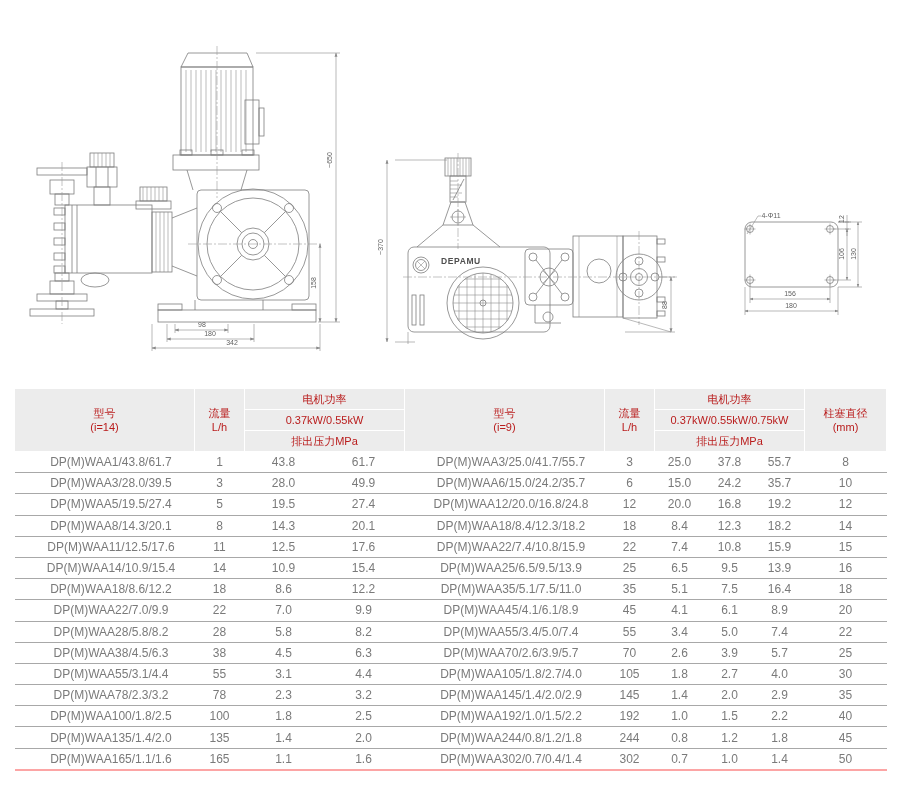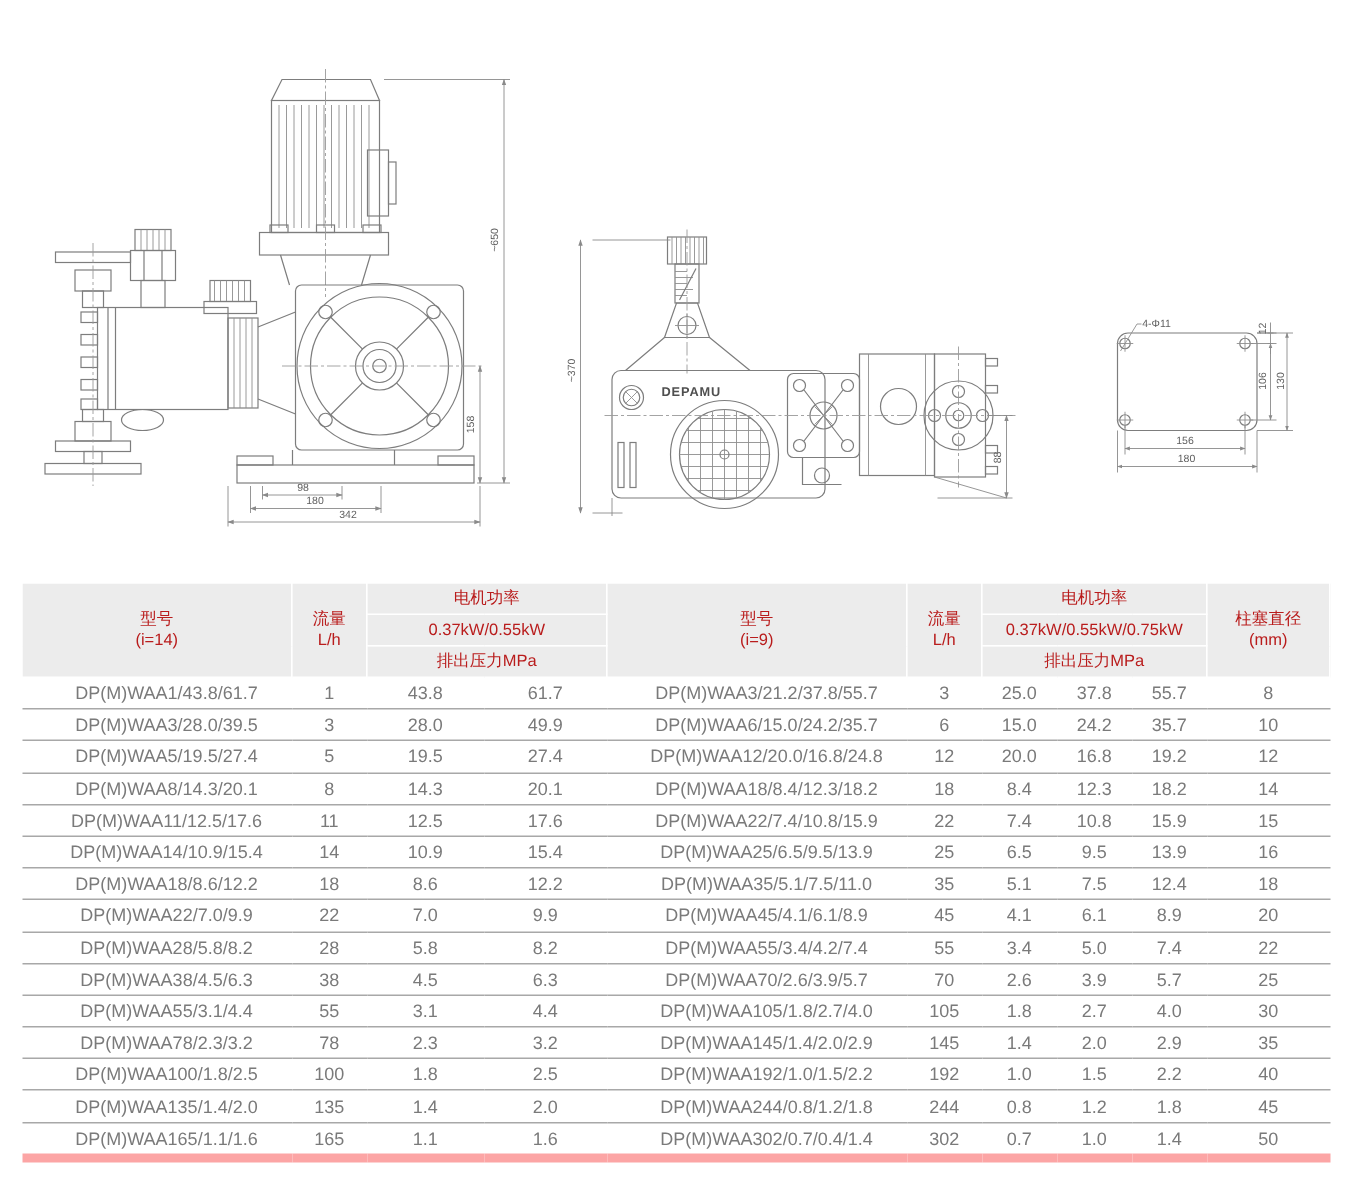--- a/index.html
+++ b/index.html
@@ -15,21 +15,21 @@
   .cl{stroke:#9a9a9a;fill:none;stroke-width:0.6;stroke-dasharray:9 2 2 2;}
   .dim{stroke:#8a8a8a;fill:none;stroke-width:0.6;}
   .dtxt{font-size:7px;fill:#5f5f5f;text-anchor:middle;}
   .brand{font-size:8.5px;font-weight:bold;fill:#4f4f4f;letter-spacing:0.6px;}
   table{position:absolute;left:14px;top:388px;width:872px;border-collapse:collapse;table-layout:fixed;}
   thead th{background:#ececec;border:1.5px solid #ffffff;font-weight:normal;color:#b91c1c;
            font-size:11px;line-height:14px;padding:0;height:20px;}
   tbody td{border-bottom:1px solid #a8a8a8;color:#7a7a7a;font-size:12px;height:20.2px;
            text-align:center;padding:0;white-space:nowrap;overflow:hidden;}
   tbody td.model{text-align:center;padding-left:13px;}
-  tbody tr:last-child td{border-bottom:6px solid #fca5a5;margin-top:15px;}
+  tbody tr:last-child td{border-bottom:2px solid #fca5a5;margin-top:15px;}
 </style>
 </head>
 <body>
 
 <div id="page">
 
   <div class="draw" id="d1">
     <svg width="340" height="320" viewBox="0 0 340 320">
       <defs>
         <marker id="ar1" viewBox="0 0 10 10" refX="9" refY="5" markerWidth="7" markerHeight="7" orient="auto-start-reverse">
@@ -277,21 +277,21 @@
         <th colspan="2">排出压力MPa</th>
         <th colspan="3">排出压力MPa</th>
       </tr>
     </thead>
     <tbody>
     <tr>
       <td class="model">DP(M)WAA1/43.8/61.7</td>
       <td>1</td>
       <td>43.8</td>
       <td>61.7</td>
-      <td class="model">DP(M)WAA3/21.2/37.8/55.7</td>
+      <td class="model">DP(M)WAA3/25.0/41.7/55.7</td>
       <td>3</td>
       <td>25.0</td>
       <td>37.8</td>
       <td>55.7</td>
       <td>8</td>
     </tr>
 
     <tr>
       <td class="model">DP(M)WAA3/28.0/39.5</td>
       <td>3</td>
@@ -359,21 +359,21 @@
 
     <tr>
       <td class="model">DP(M)WAA18/8.6/12.2</td>
       <td>18</td>
       <td>8.6</td>
       <td>12.2</td>
       <td class="model">DP(M)WAA35/5.1/7.5/11.0</td>
       <td>35</td>
       <td>5.1</td>
       <td>7.5</td>
-      <td>12.4</td>
+      <td>16.4</td>
       <td>18</td>
     </tr>
 
     <tr>
       <td class="model">DP(M)WAA22/7.0/9.9</td>
       <td>22</td>
       <td>7.0</td>
       <td>9.9</td>
       <td class="model">DP(M)WAA45/4.1/6.1/8.9</td>
       <td>45</td>
@@ -381,21 +381,21 @@
       <td>6.1</td>
       <td>8.9</td>
       <td>20</td>
     </tr>
 
     <tr>
       <td class="model">DP(M)WAA28/5.8/8.2</td>
       <td>28</td>
       <td>5.8</td>
       <td>8.2</td>
-      <td class="model">DP(M)WAA55/3.4/4.2/7.4</td>
+      <td class="model">DP(M)WAA55/3.4/5.0/7.4</td>
       <td>55</td>
       <td>3.4</td>
       <td>5.0</td>
       <td>7.4</td>
       <td>22</td>
     </tr>
 
     <tr>
       <td class="model">DP(M)WAA38/4.5/6.3</td>
       <td>38</td>

